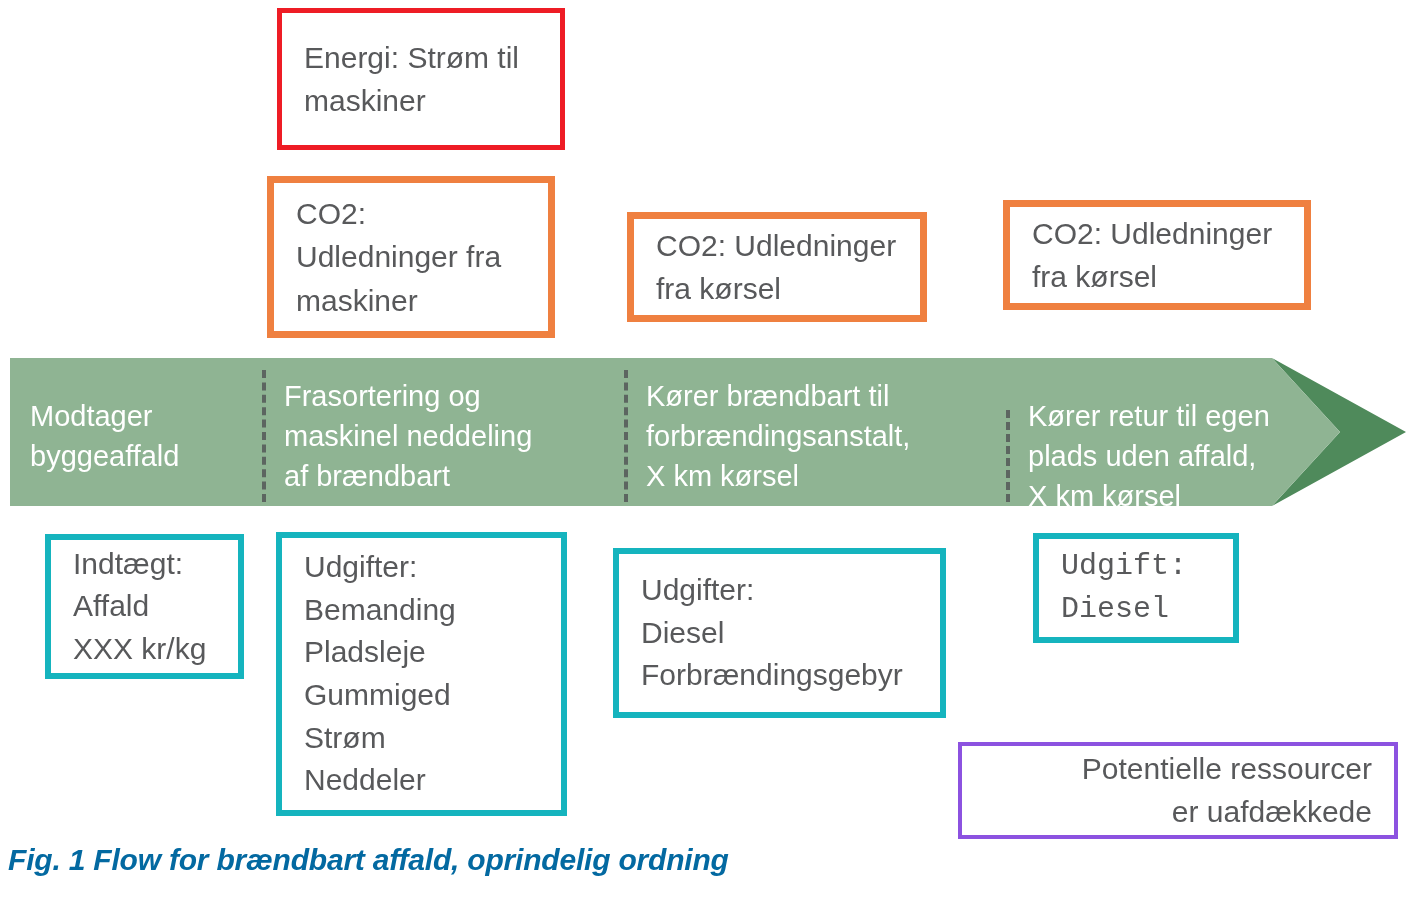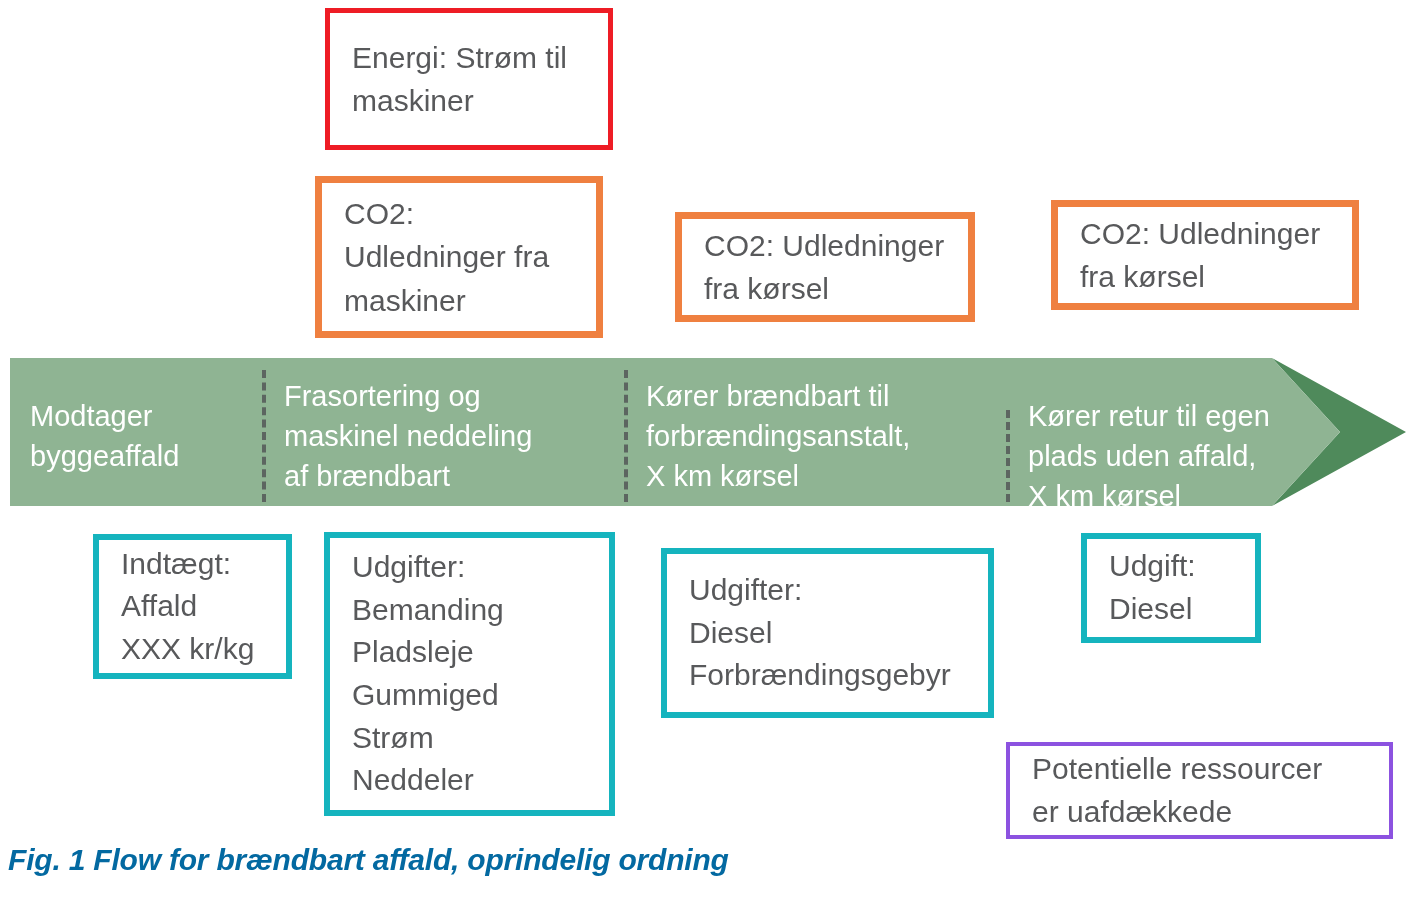--- a/index.html
+++ b/index.html
@@ -25,21 +25,20 @@
   }
 
   
   .box {
     position: absolute;
     box-sizing: border-box;
     background: #ffffff;
     display: flex;
     flex-direction: column;
     justify-content: center;
-    margin-left: 48px;
   }
   .box .line {
     display: block;
     white-space: pre;
   }
 
   
   .box-red {
     border: 5px solid #ee1c25;
     padding: 0 22px;
@@ -202,25 +201,25 @@
     <span class="line">Strøm</span>
     <span class="line">Neddeler</span>
   </div>
 
   <div class="box box-teal" style="left:613px; top:548px; width:333px; height:170px;">
     <span class="line">Udgifter:</span>
     <span class="line">Diesel</span>
     <span class="line">Forbrændingsgebyr</span>
   </div>
 
-  <div class="box box-teal" style="left:1033px; top:533px; width:180px; height:110px;">
+  <div class="box box-teal" style="left:1033px; top:533px; width:206px; height:110px;font-family:Liberation Mono, monospace;">
     <span class="line">Udgift:</span>
     <span class="line">Diesel</span>
   </div>
 
-  <div class="box box-purple" style="left:958px; top:742px; width:387px; height:97px;">
+  <div class="box box-purple" style="left:958px; top:742px; width:440px; height:97px;text-align:right;">
     <span class="line">Potentielle ressourcer</span>
     <span class="line">er uafdækkede</span>
   </div>
 
   <div class="caption">Fig. 1 Flow for brændbart affald, oprindelig ordning</div>
 
 </div>
 
 </body></html>

